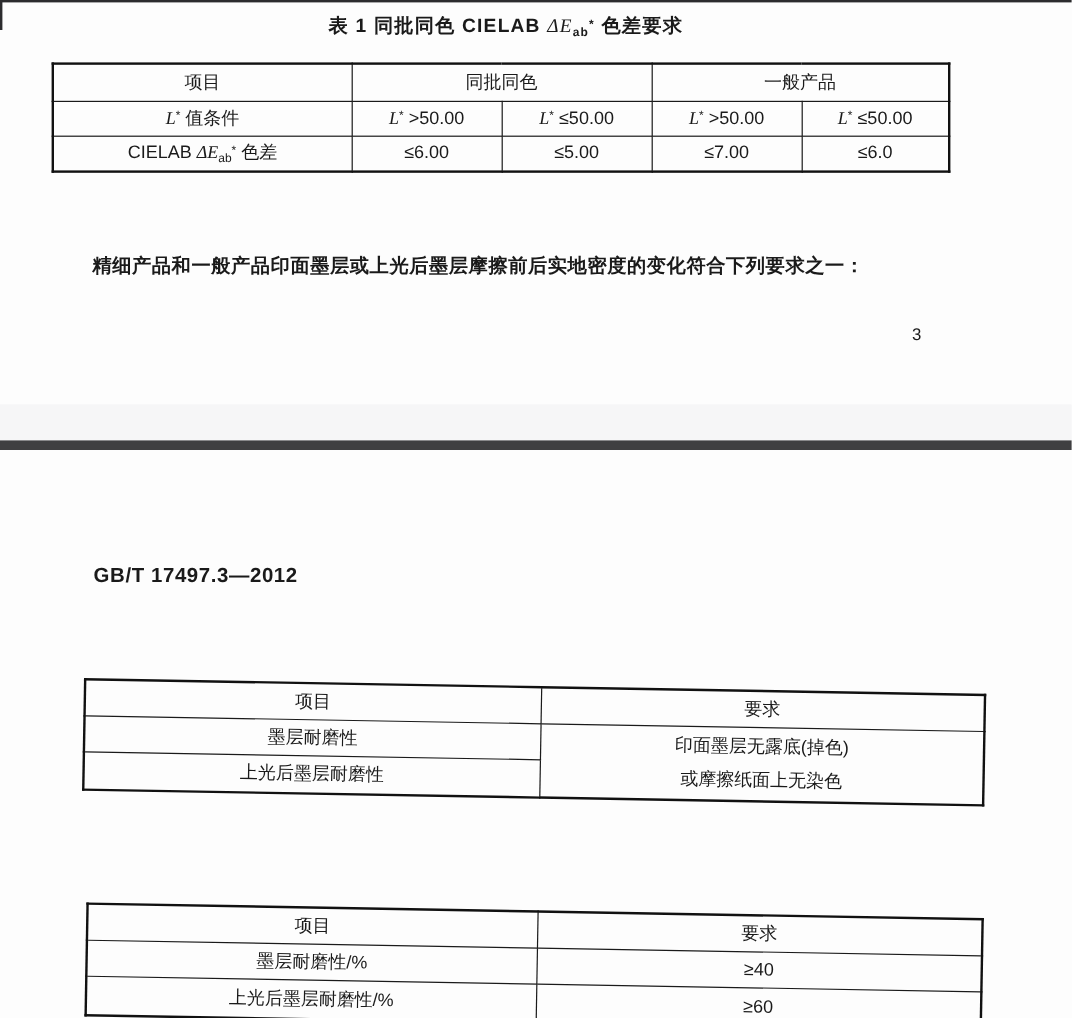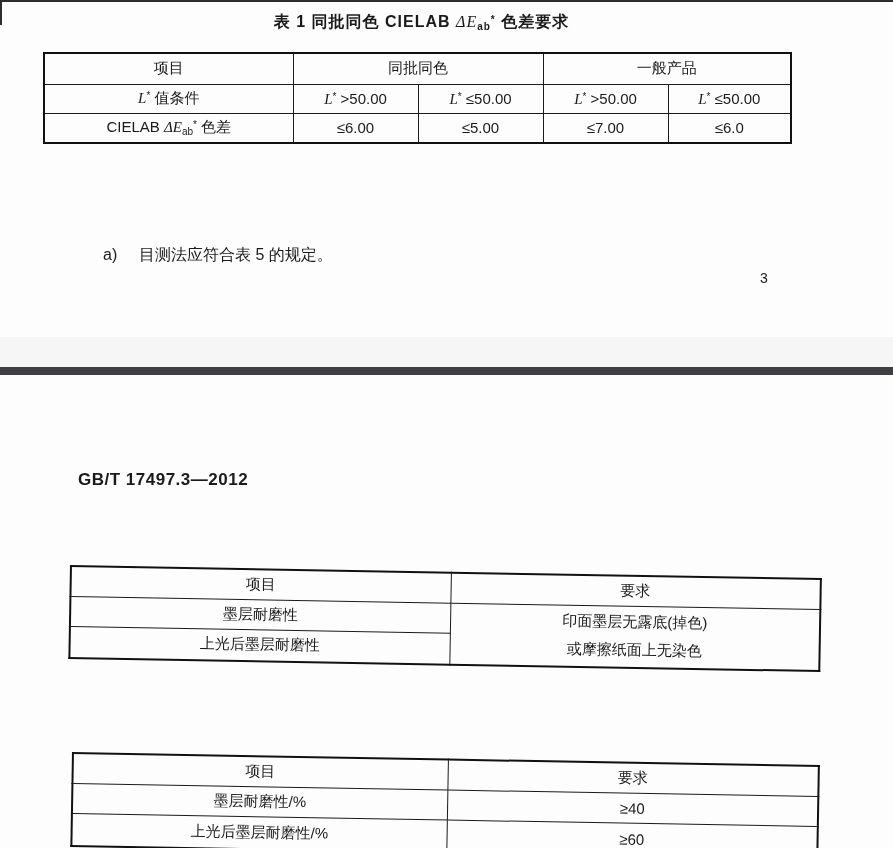--- a/index.html
+++ b/index.html
@@ -92,22 +92,22 @@
       <td><span>CIELAB </span><span class="math">ΔE</span><sub>ab</sub><sup>*</sup><span> 色差</span></td>
       <td>≤6.00</td>
       <td>≤5.00</td>
       <td>≤7.00</td>
       <td>≤6.0</td>
     </tr>
   </tbody>
     </table>
 
 
+  <div class="body-par">精细产品和一般产品印面墨层或上光后墨层摩擦前后实地密度的变化符合下列要求之一：</div>
 
-  <div class="list-item li-a"><span class="marker">a)</span><span>目测法应符合表 5 的规定。</span></div>
 
   <div class="page-num">3</div>
 
   <div class="shadow-band"></div>
 </div>
 
 <div class="page-divider"></div>
 
 <div class="page" id="page4">
 

